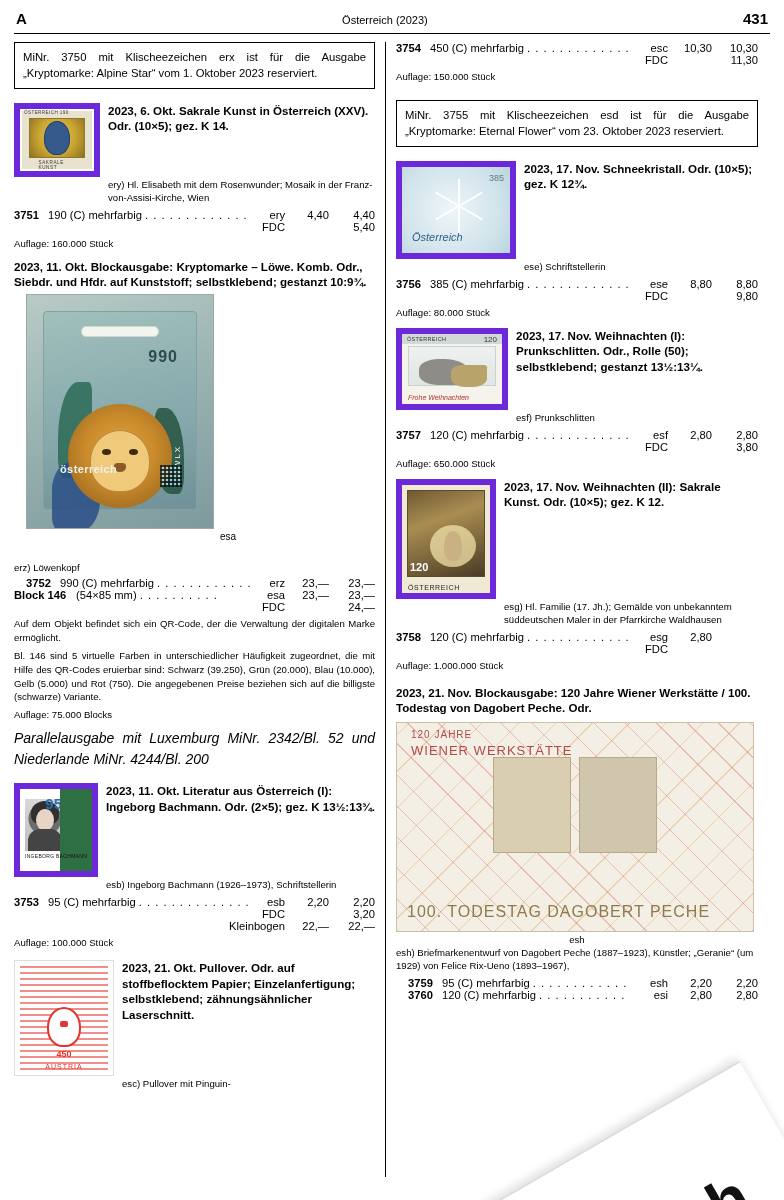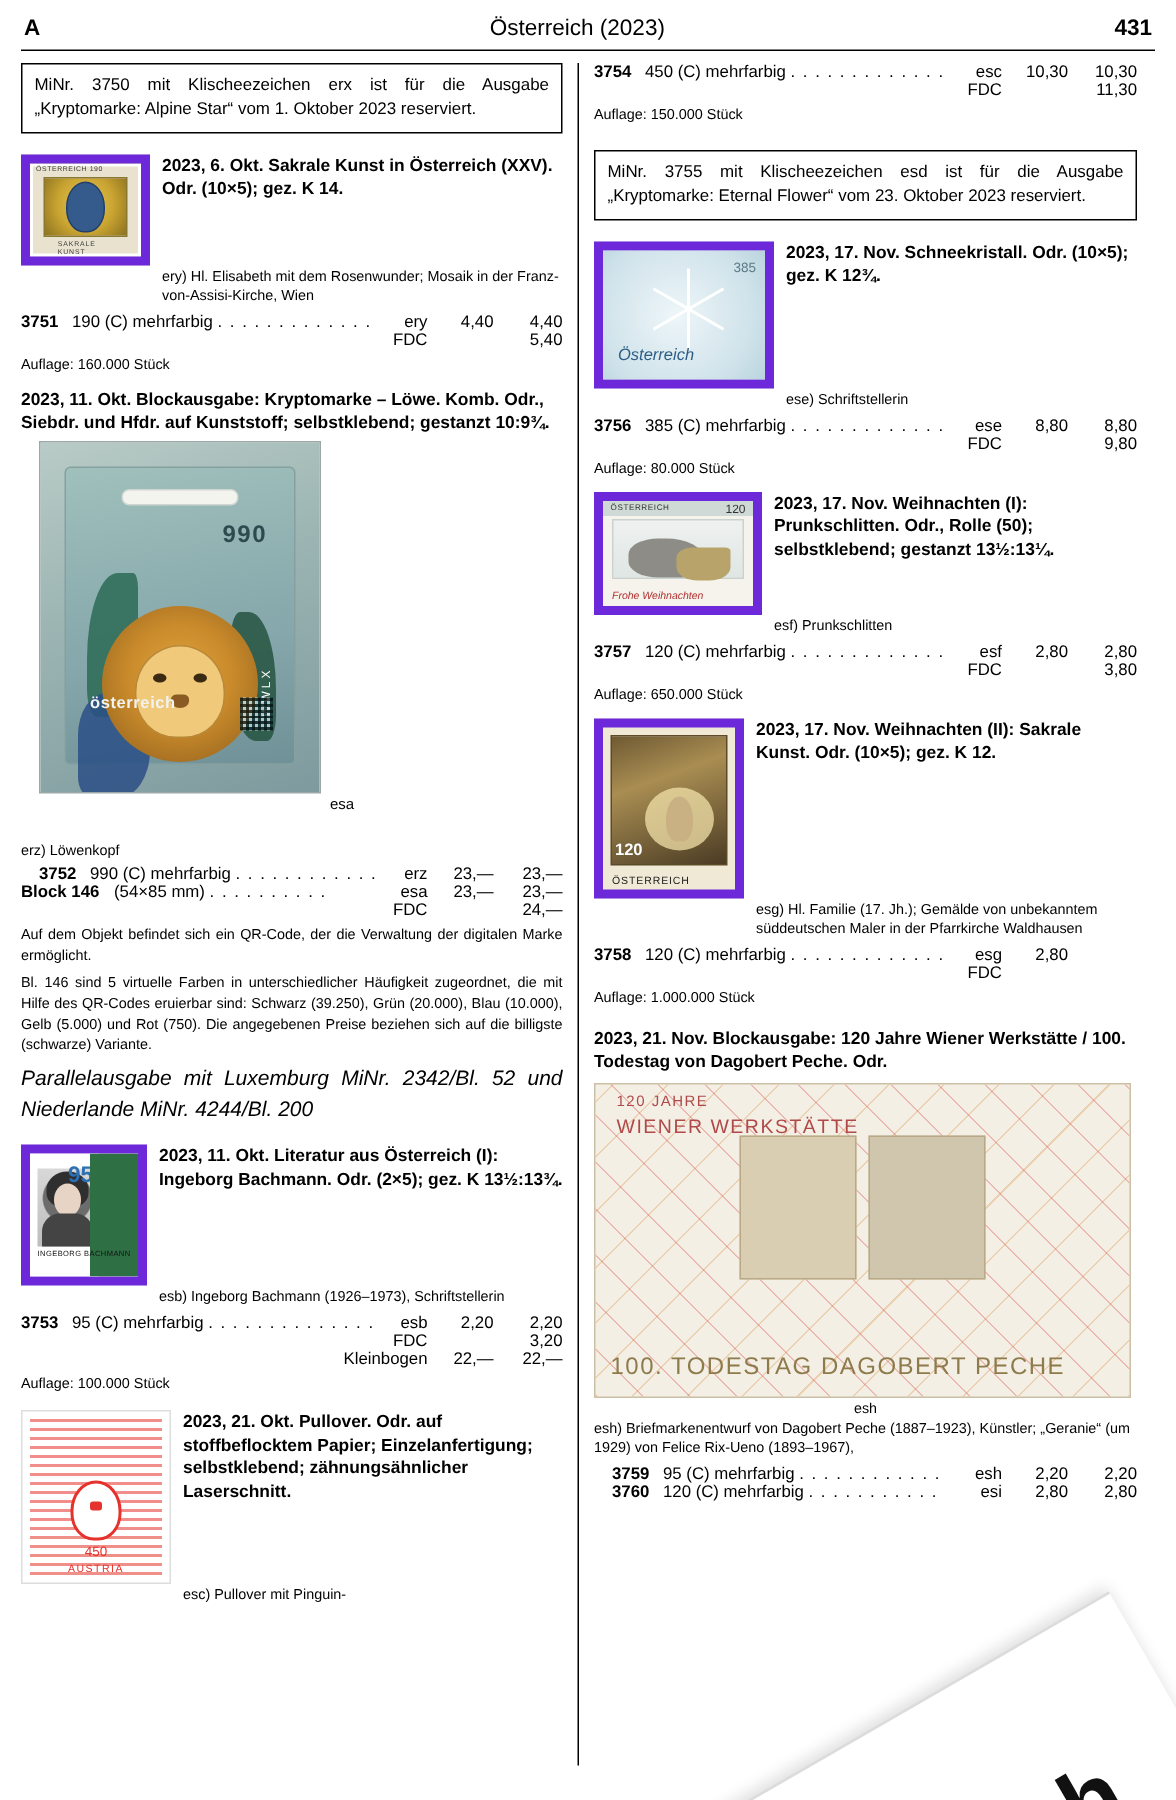--- a/index.html
+++ b/index.html
@@ -17,21 +17,21 @@
     position: relative;
     padding: 10px 14px 0 14px;
   }
   
   .page-header {
     display: flex; align-items: baseline; justify-content: space-between;
     font-size: 15px;
     padding: 0 2px 6px 2px;
   }
   .page-header .letter { font-weight: bold; font-size: 15px; }
-  .page-header .title { font-size: 15px; }
+  .page-header .title { font-size: 11px; }
   .page-header .pageno { font-weight: bold; font-size: 15px; }
   .header-rule { border-bottom: 1px solid #000; margin: 0 0 8px 0; }
 
   
   .columns { display: flex; gap: 0; height: 1135px; }
   .col { width: 372px; position: relative; }
   .col.left { padding-right: 10px; border-right: 1px solid #000; }
   .col.right { padding-left: 10px; }
 
   
@@ -157,21 +157,21 @@
   .st-bach .nm{position:absolute;left:5px;bottom:12px;font-size:5px;color:#111;letter-spacing:.3px;}
 
   
   .st-pull { width:100px; height:116px; background:#ffffff; border:1px solid #ddd;}
   .st-pull .knit{position:absolute;inset:5px;background:
      repeating-linear-gradient(0deg,#e5322c 0 2px, #ffffff 2px 6px),
      repeating-linear-gradient(90deg,#e5322c 0 2px, transparent 2px 7px);
      opacity:.55;}
   .st-pull .peng{position:absolute;left:50%;top:46px;transform:translateX(-50%);width:34px;height:40px;border-radius:50% 50% 45% 45%;background:#ffffff;border:2px solid #e5322c;}
   .st-pull .beak{position:absolute;left:50%;top:60px;transform:translateX(-50%);width:8px;height:6px;background:#e5322c;border-radius:2px;}
-  .st-pull .val{position:absolute;left:50%;bottom:16px;transform:translateX(-50%);font-size:9px;color:#e5322c;font-weight:normal;text-align:right;}
+  .st-pull .val{position:absolute;left:50%;bottom:16px;transform:translateX(-50%);font-size:9px;color:#e5322c;font-weight:bold;text-align:right;}
   .st-pull .aus{position:absolute;left:50%;bottom:5px;transform:translateX(-50%);font-size:7px;color:#e5322c;letter-spacing:1px;}
 
   
   .st-snow { width:120px; height:98px; background:#dceaf0; }
   .st-snow .bg{position:absolute;inset:0;background:radial-gradient(circle at 45% 50%, #eef6f9 0%, #cfe2ea 70%, #b9d4de 100%);}
   .st-snow .flake{position:absolute;left:52%;top:46%;transform:translate(-50%,-50%);width:54px;height:54px;}
   .st-snow .flake span{position:absolute;left:50%;top:0;width:2px;height:100%;background:#fff;transform-origin:50% 50%;}
   .st-snow .val{position:absolute;right:6px;top:6px;font-size:9px;color:#5d7a86;}
   .st-snow .cty{position:absolute;left:10px;bottom:10px;font-size:11px;color:#2d5f86;font-style:italic;}
 
@@ -333,20 +333,21 @@
             <div class="mi"></div>
             <div class="desc"></div>
             <div class="code">FDC</div>
             <div class="p1"></div>
             <div class="p2">24,—</div>
           </div>
         </div>
 
         <div class="note">Auf dem Objekt befindet sich ein QR-Code, der die Verwaltung der digitalen Marke ermöglicht.</div>
         <div class="note">Bl. 146 sind 5 virtuelle Farben in unterschiedlicher Häufigkeit zugeordnet, die mit Hilfe des QR-Codes eruierbar sind: Schwarz (39.250), Grün (20.000), Blau (10.000), Gelb (5.000) und Rot (750). Die angegebenen Preise beziehen sich auf die billigste (schwarze) Variante.</div>
+        <div class="auflage">Auflage: 75.000 Blocks</div>
         <div class="note italic">Parallelausgabe mit Luxemburg MiNr. 2342/Bl. 52 und Niederlande MiNr. 4244/Bl. 200</div>
       </div>
 
       <div class="entry" style="margin-top:14px">
         <div class="stampblock">
           <div class="stamp st-bach perf">
             <div class="green"></div>
             <div class="photo"></div>
             <div class="hair"></div>
             <div class="face"></div>

